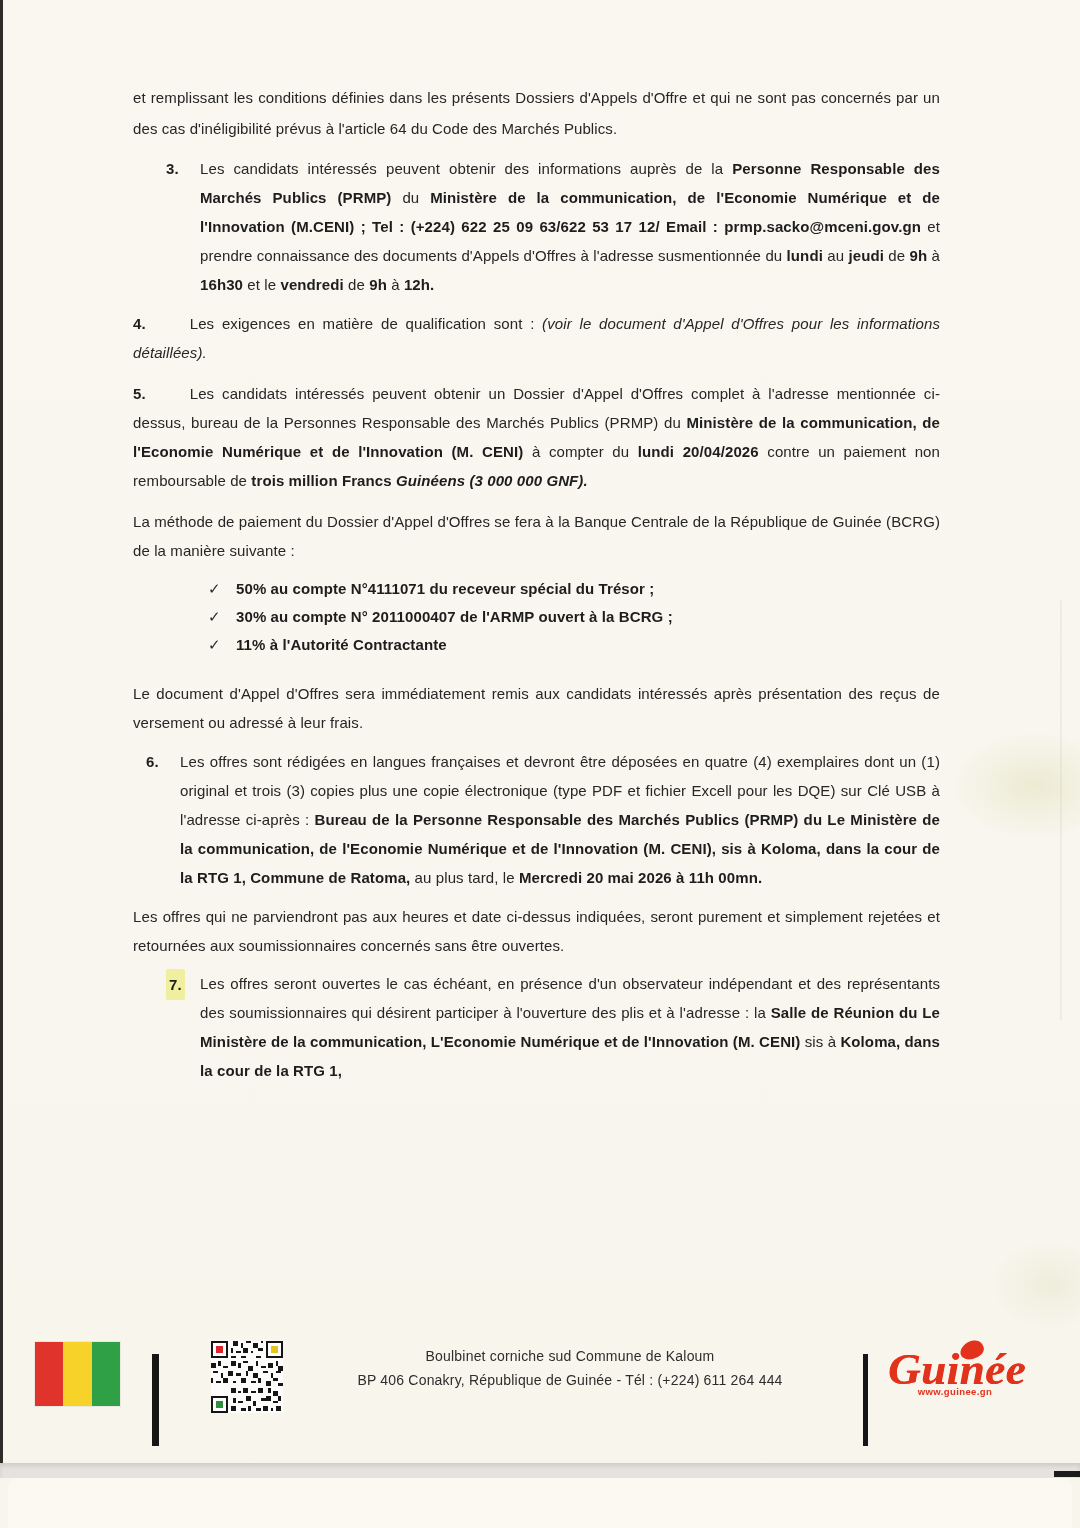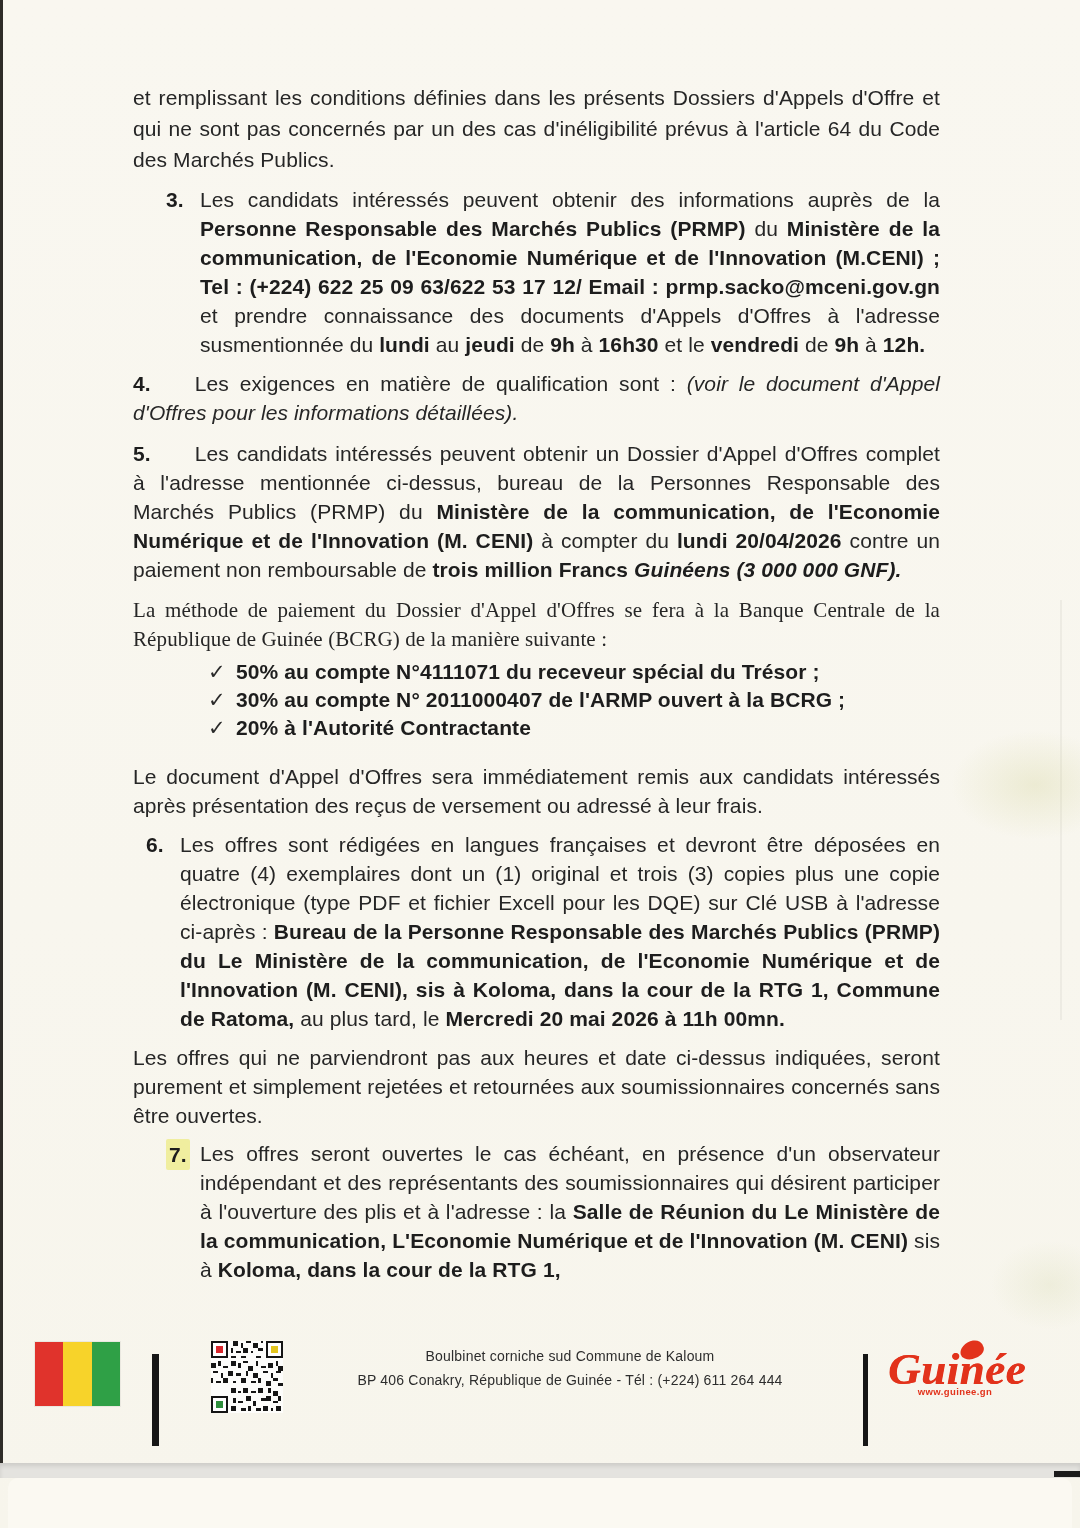--- a/index.html
+++ b/index.html
@@ -12,26 +12,26 @@
   .crease{position:absolute;left:1060px;top:600px;width:2px;height:420px;background:rgba(60,60,50,0.06);}
   .stain{position:absolute;pointer-events:none;}
   .stain1{right:-40px;top:730px;width:170px;height:110px;
     background:radial-gradient(ellipse at center,rgba(205,205,140,0.28),transparent 70%);}
   .stain2{right:-30px;top:1240px;width:120px;height:90px;
     background:radial-gradient(ellipse at center,rgba(200,205,150,0.20),transparent 70%);}
   .stain3{right:120px;bottom:10px;width:300px;height:40px;
     background:radial-gradient(ellipse at center,rgba(190,210,160,0.18),transparent 70%);}
 
   .content{position:absolute;left:133px;top:82px;width:807px;
-    font-size:21px;line-height:29px;text-align:justify;letter-spacing:0.1px;}
+    font-size:15px;line-height:29px;text-align:justify;letter-spacing:0.1px;}
   .content .b{font-weight:bold;color:#1d1d1d;}
   .content .i{font-style:italic;}
   .para{margin:0 0 10px 0;}
   .para-intro{line-height:31px;margin-bottom:10px;}
-  .para-method{margin-bottom:4px;font-family:Liberation Serif, serif;}
+  .para-method{margin-bottom:10px;}
   .para-remise{margin-bottom:10px;}
   .para-rejet{margin-bottom:9px;}
   .item{position:relative;margin:0 0 10px 0;}
   .hang67{padding-left:67px;}
   .hang67 > .num{position:absolute;left:33px;top:0;}
   .hang47{padding-left:47px;}
   .hang47 > .num{position:absolute;left:13px;top:0;}
   .item-45{margin:6px 0 12px 0;}
   .tab{display:inline-block;width:44px;}
   .num{font-weight:bold;color:#1d1d1d;}
@@ -97,21 +97,21 @@
     <p class="para para-method"><span>La méthode de paiement du Dossier d'Appel d'Offres se fera à la Banque Centrale de la République de Guinée (BCRG) de la manière suivante :</span></p>
 
     <div class="checklist">
       <div class="check-row">
         <span class="check-mark">✓</span><span class="check-text">50% au compte N°4111071 du receveur spécial du Trésor ;</span>
       </div>
       <div class="check-row">
         <span class="check-mark">✓</span><span class="check-text">30% au compte N° 2011000407 de l'ARMP ouvert à la BCRG ;</span>
       </div>
       <div class="check-row">
-        <span class="check-mark">✓</span><span class="check-text">20% à l'Autorité Contractante</span>
+        <span class="check-mark">✓</span><span class="check-text">11% à l'Autorité Contractante</span>
       </div>
     </div>
 
     <p class="para para-remise"><span>Le document d'Appel d'Offres sera immédiatement remis aux candidats intéressés après présentation des reçus de versement ou adressé à leur frais.</span></p>
 
     <div class="item hang47">
       <span class="num">6.</span>
       <span><span>Les offres sont rédigées en langues françaises et devront être déposées en quatre (4) exemplaires dont un (1) original et trois (3) copies plus une copie électronique (type PDF et fichier Excell pour les DQE) sur Clé USB à l'adresse ci-après : </span><span class="b">Bureau de la Personne Responsable des Marchés Publics (PRMP) du Le Ministère de la communication, de l'Economie Numérique et de l'Innovation (M. CENI), sis à Koloma, dans la cour de la RTG 1, Commune de Ratoma,</span><span> au plus tard, le </span><span class="b">Mercredi 20 mai 2026 à 11h 00mn.</span></span>
     </div>
 

